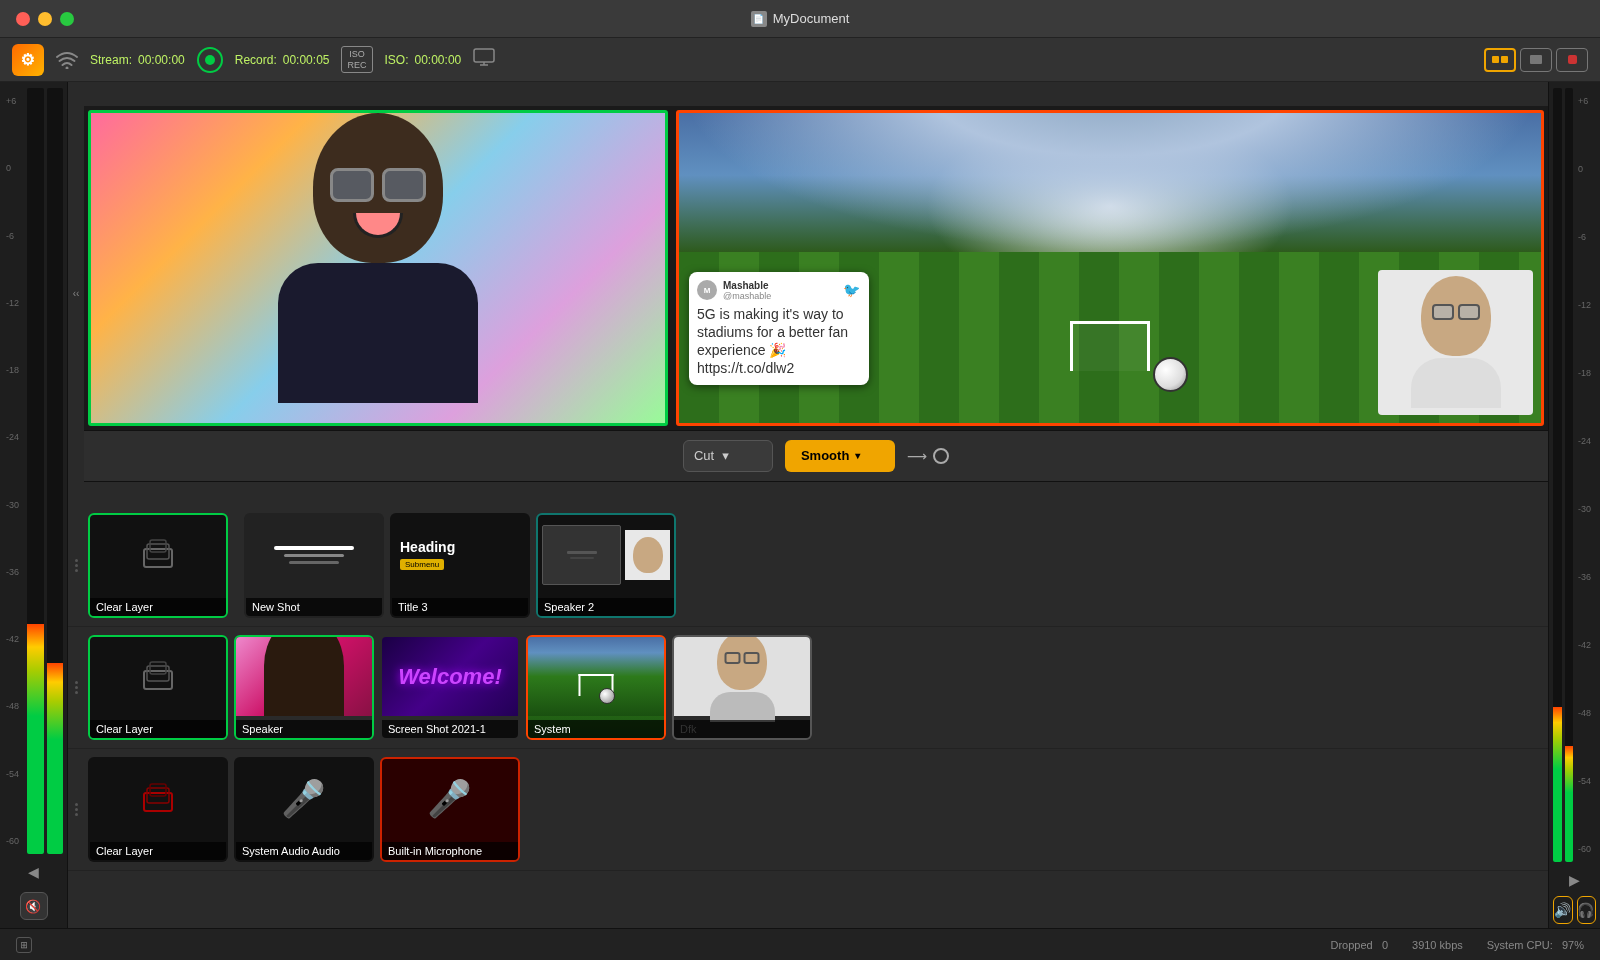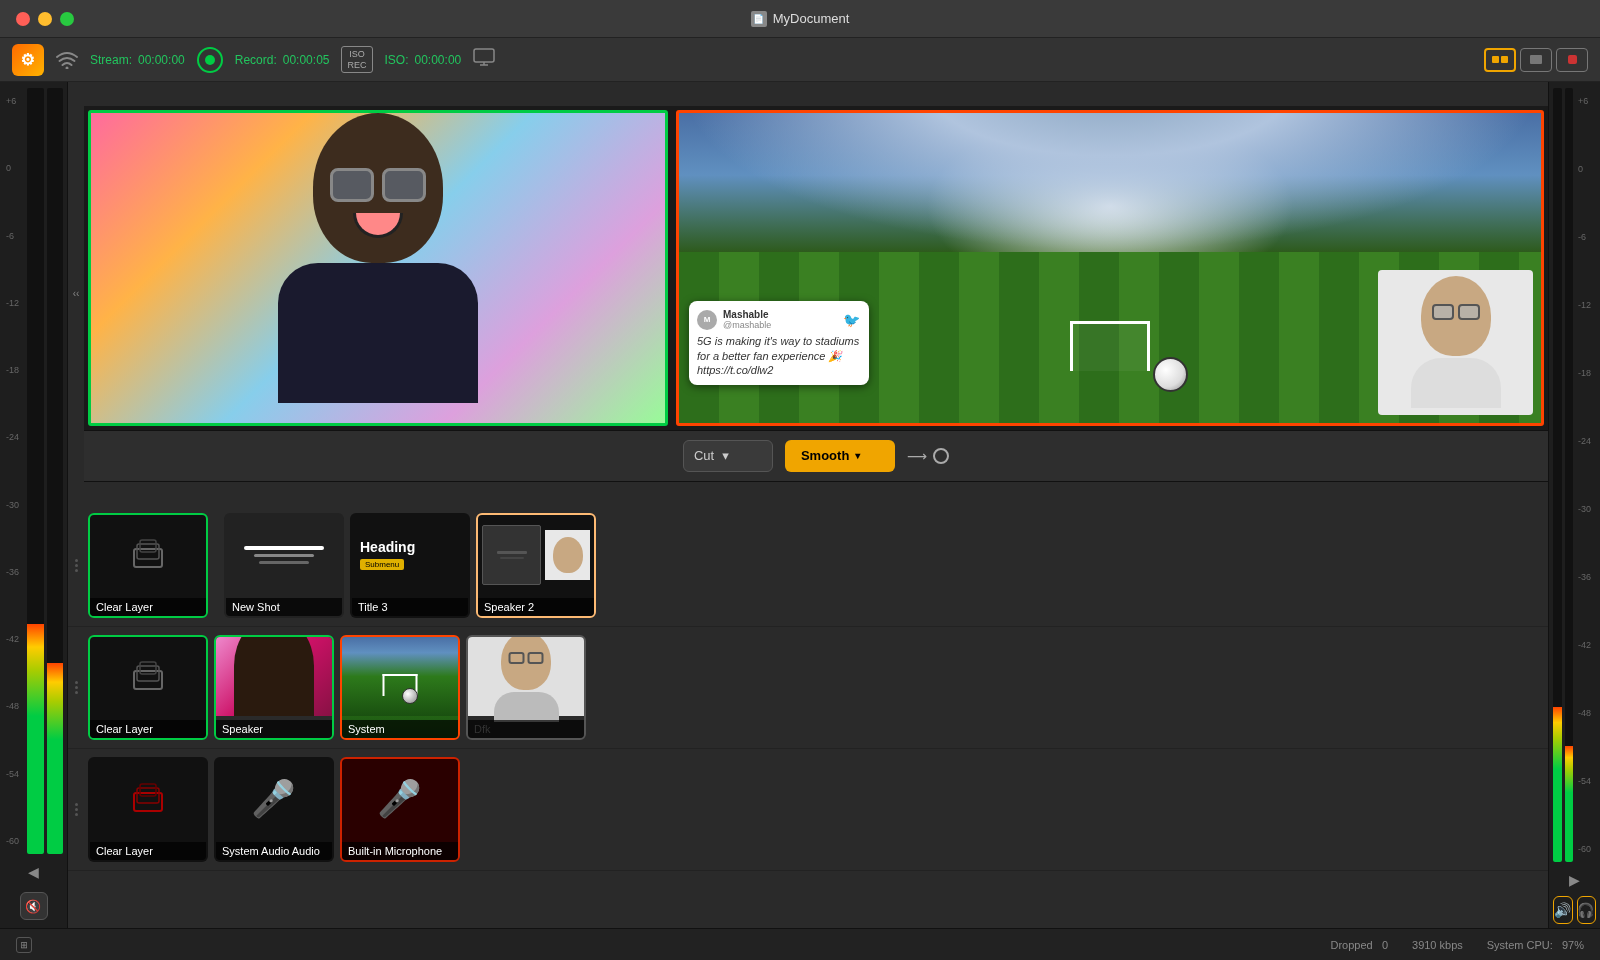--- a/index.html
+++ b/index.html
@@ -71,21 +71,21 @@
       font-weight: bold;
     }
     .toolbar-wifi {
       display: flex; align-items: center;
       color: #aaa;
       font-size: 18px;
     }
     .toolbar-status {
       display: flex; align-items: flex-end; gap: 6px;
       font-size: 12px;
-      color: #22c55e;
+      color: #bef264;
     }
     .record-btn {
       width: 26px; height: 26px;
       border-radius: 50%;
       border: 2px solid #00cc44;
       background: transparent;
       display: flex; align-items: center; justify-content: center;
     }
     .record-dot {
       width: 10px; height: 10px;
@@ -401,24 +401,23 @@
     .twitter-handle {
       font-size: 9px;
       color: #888;
     }
     .twitter-bird {
       margin-left: auto;
       color: #1da1f2;
       font-size: 14px;
     }
     .twitter-text {
-      font-size: 11px;
+      font-size: 14px;
       color: #333;
       line-height: 1.3;
-      font-style: italic;
     }
 
     
     .vu-right {
       width: 52px;
       background: #1e1e1e;
       border-left: 1px solid #111;
       display: flex;
       flex-direction: column;
     }
@@ -501,21 +500,21 @@
       background: #555;
     }
     .scene-tiles {
       display: flex;
       flex: 1;
       gap: 0;
       padding: 8px 4px;
       flex-wrap: nowrap;
     }
     .scene-tile {
-      width: 120px;
+      width: 140px;
       height: 105px;
       margin-right: 6px;
       border-radius: 6px;
       overflow: hidden;
       position: relative;
       cursor: pointer;
       flex-shrink: 0;
     }
     .scene-tile-label {
       position: absolute;
@@ -523,21 +522,21 @@
       left: 0; right: 0;
       background: rgba(0,0,0,0.7);
       color: #fff;
       font-size: 11px;
       padding: 3px 6px;
       white-space: nowrap;
       overflow: hidden;
       text-overflow: ellipsis;
     }
     .tile-border-green { border: 2px solid #00cc44; }
-    .tile-border-orange { border: 2px solid #fdba74; }
+    .tile-border-orange { border: 2px solid #0f766e; }
     .tile-border-gray { border: 2px solid #555; }
     .tile-border-none { border: 2px solid transparent; }
 
     
     .tile-black { background: #111; }
     .tile-layers-icon {
       display: flex; align-items: center; justify-content: center;
       height: calc(100% - 22px);
       font-size: 28px;
       color: #666;
@@ -965,20 +964,26 @@
             <div class="scene-tile-label">Clear Layer</div>
           </div>
 
           <div class="scene-tile tile-border-green" style="border:2px solid #00cc44;">
             <div class="speaker-person">
               <div class="speaker-head-dark"></div>
             </div>
             <div class="scene-tile-label">Speaker</div>
           </div>
 
+          <div class="scene-tile tile-border-none">
+            <div class="welcome-content">
+              <div class="welcome-text">Welcome!</div>
+            </div>
+            <div class="scene-tile-label">Screen Shot 2021-1</div>
+          </div>
 
           <div class="scene-tile tile-field tile-border-orange" style="border:2px solid #ff4400;">
             <div style="height:calc(100% - 22px); background: linear-gradient(180deg, #4a6fa5 0%, #6090c0 20%, #2d7a1b 50%, #1a5010 100%); position:relative;">
               <div style="position:absolute;bottom:25%;left:50%;transform:translateX(-50%);width:35px;height:22px;border:2px solid white;border-bottom:none;"></div>
               <div style="position:absolute;bottom:15%;left:52%;width:16px;height:16px;background:radial-gradient(circle at 35% 35%,#fff,#888);border-radius:50%;border:1px solid #333;"></div>
             </div>
             <div class="scene-tile-label">System</div>
           </div>
 
           <div class="scene-tile tile-border-gray" style="border:2px solid #555;">

